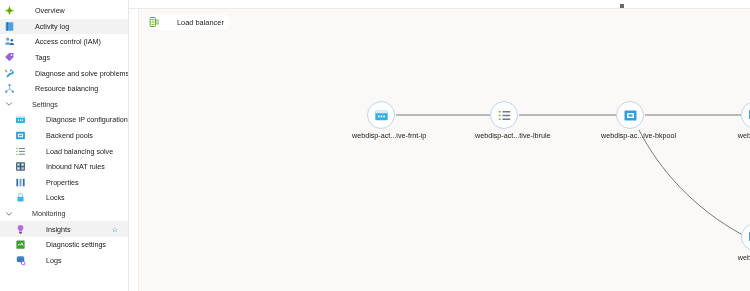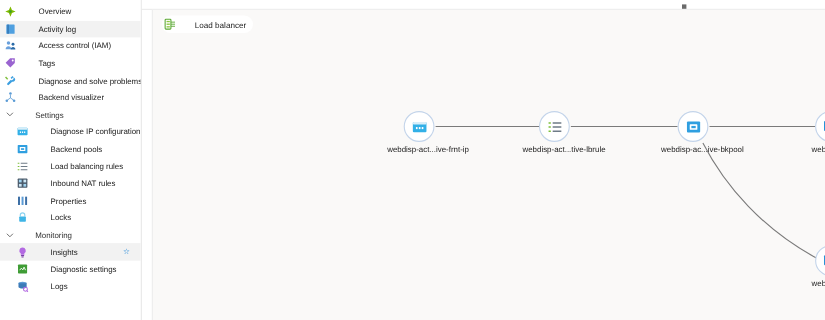--- a/index.html
+++ b/index.html
@@ -202,21 +202,21 @@
       </div>
       <div class="nav-item">
         <span class="nav-ico">
           <svg width="11" height="11" viewBox="0 0 16 16">
             <circle cx="8" cy="3" r="1.7" fill="#5b9bd5"></circle>
             <circle cx="3.2" cy="12.6" r="1.7" fill="#5b9bd5"></circle>
             <circle cx="12.8" cy="12.6" r="1.7" fill="#5b9bd5"></circle>
             <path d="M8 4.7v4.1M8 8.8 3.9 11.6M8 8.8l4.1 2.8" stroke="#5b9bd5" stroke-width="1.1" fill="none"></path>
           </svg>
         </span>
-        <span class="nav-label">Backend visualizer</span>
+        <span class="nav-label">Resource balancing</span>
       </div>
       <div class="nav-item group">
         <span class="chev">
           <svg width="8" height="8" viewBox="0 0 16 16">
             <path d="M3 5.5 8 10.5 13 5.5" fill="none" stroke="#5a5a5a" stroke-width="1.6" stroke-linecap="round" stroke-linejoin="round"></path>
           </svg>
         </span>
         <span class="nav-label" style="color: rgb(51, 51, 51); text-align: right;">Settings</span>
       </div>
       <div class="nav-item indent-1">
@@ -241,21 +241,21 @@
         </span>
         <span class="nav-label">Backend pools</span>
       </div>
       <div class="nav-item indent-1">
         <span class="nav-ico">
           <svg width="11" height="11" viewBox="0 0 16 16">
             <path d="M1.6 3.6h2.2M1.6 7.8h2.2M1.6 12h2.2" stroke="#7dbf3a" stroke-width="1.4"></path>
             <path d="M5.6 3.6h8.8M5.6 7.8h8.8M5.6 12h8.8" stroke="#6f7b87" stroke-width="1.4"></path>
           </svg>
         </span>
-        <span class="nav-label">Load balancing rules</span>
+        <span class="nav-label">Load balancing solve</span>
       </div>
       <div class="nav-item indent-1">
         <span class="nav-ico">
           <svg width="11" height="11" viewBox="0 0 16 16">
             <rect x="1.6" y="1.8" width="12.8" height="12.4" rx="1" fill="#4a5a6a"></rect>
             <rect x="3.2" y="3.4" width="3.6" height="3.6" fill="#9fd3f0"></rect>
             <rect x="9.2" y="3.4" width="3.6" height="3.6" fill="#cfe7f5"></rect>
             <rect x="3.2" y="9" width="3.6" height="3.6" fill="#cfe7f5"></rect>
             <rect x="9.2" y="9" width="3.6" height="3.6" fill="#9fd3f0"></rect>
           </svg>

